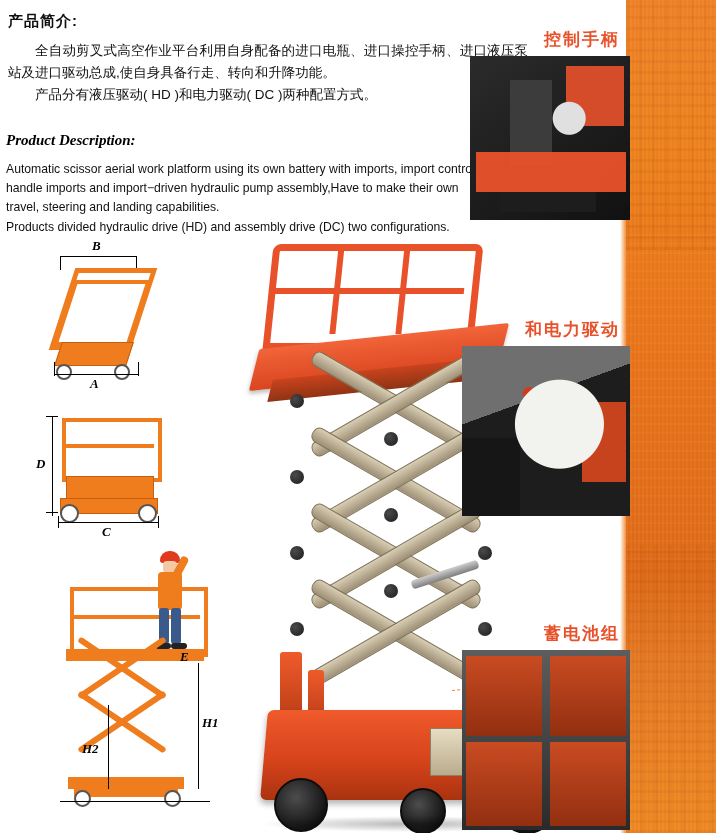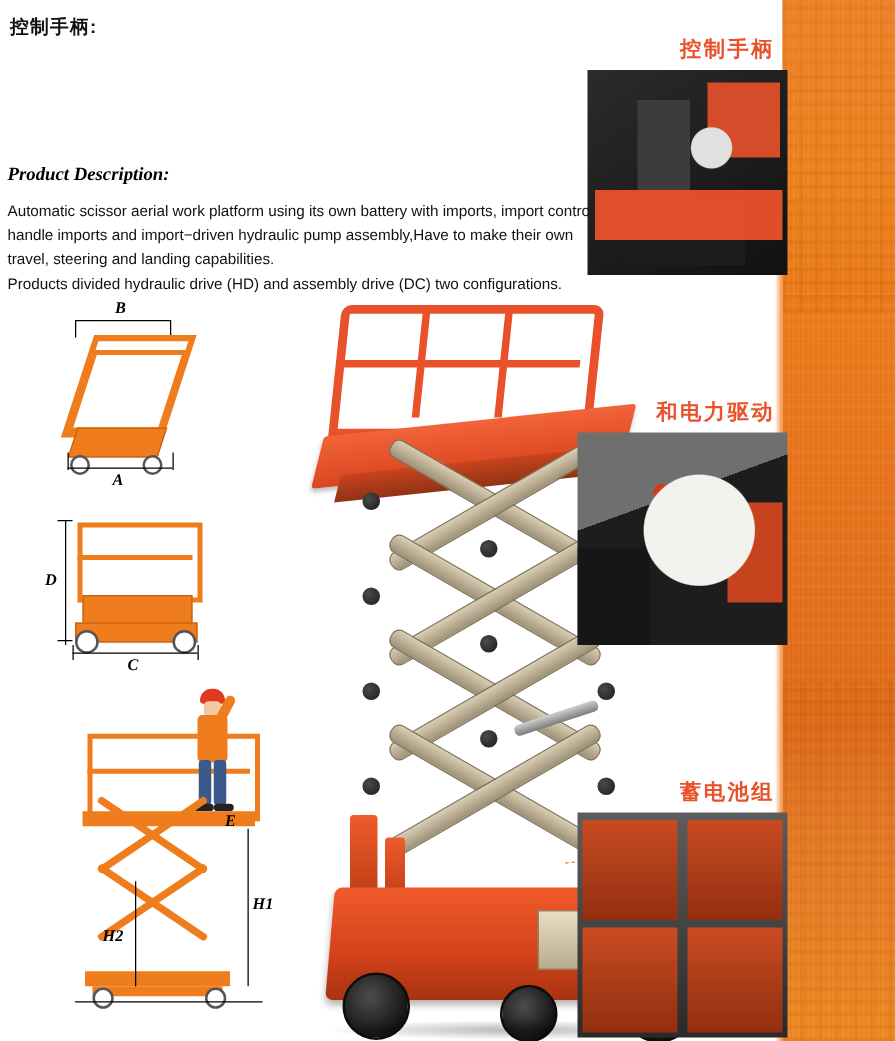--- a/index.html
+++ b/index.html
@@ -300,21 +300,25 @@
 <div class="page">
 
   <div class="right-band">
     <div class="band-art band-art-top"></div>
     <div class="band-art band-art-mid"></div>
     <div class="band-art band-art-bot"></div>
   </div>
   <div class="band-left-edge"></div>
   <div class="band-notch"></div>
 
-  <div class="cn-title">控制手柄:</div>
+  <div class="cn-title">产品简介:</div>
+  <div class="cn-para">
+    <span class="indent">全自动剪叉式高空作业平台利用自身配备的进口电瓶、进口操控手柄、进口液压泵站及进口驱动总成,使自身具备行走、转向和升降功能。</span>
+    <span class="indent">产品分有液压驱动( HD )和电力驱动( DC )两种配置方式。</span>
+  </div>
 
   <div class="en-title">Product Description:</div>
   <div class="en-para">
     <p>Automatic scissor aerial work platform using its own battery with imports, import control handle imports and import−driven hydraulic pump assembly,Have to make their own travel, steering and landing capabilities.</p>
     <p>Products divided hydraulic drive (HD) and assembly drive (DC) two configurations.</p>
   </div>
 
   <div class="draw d1">
     <div class="arrowline-h"></div>
     <div class="tick" style="left:20px;top:6px;height:14px;"></div>

